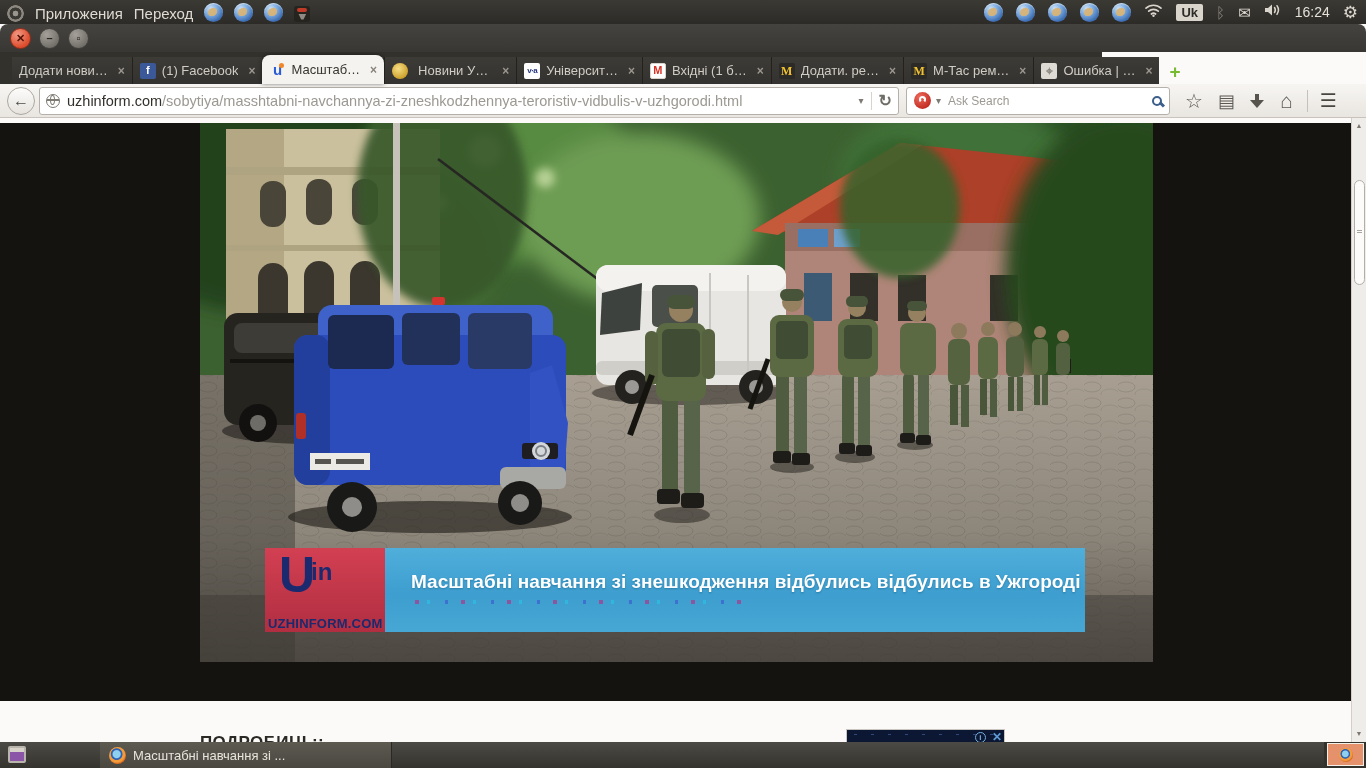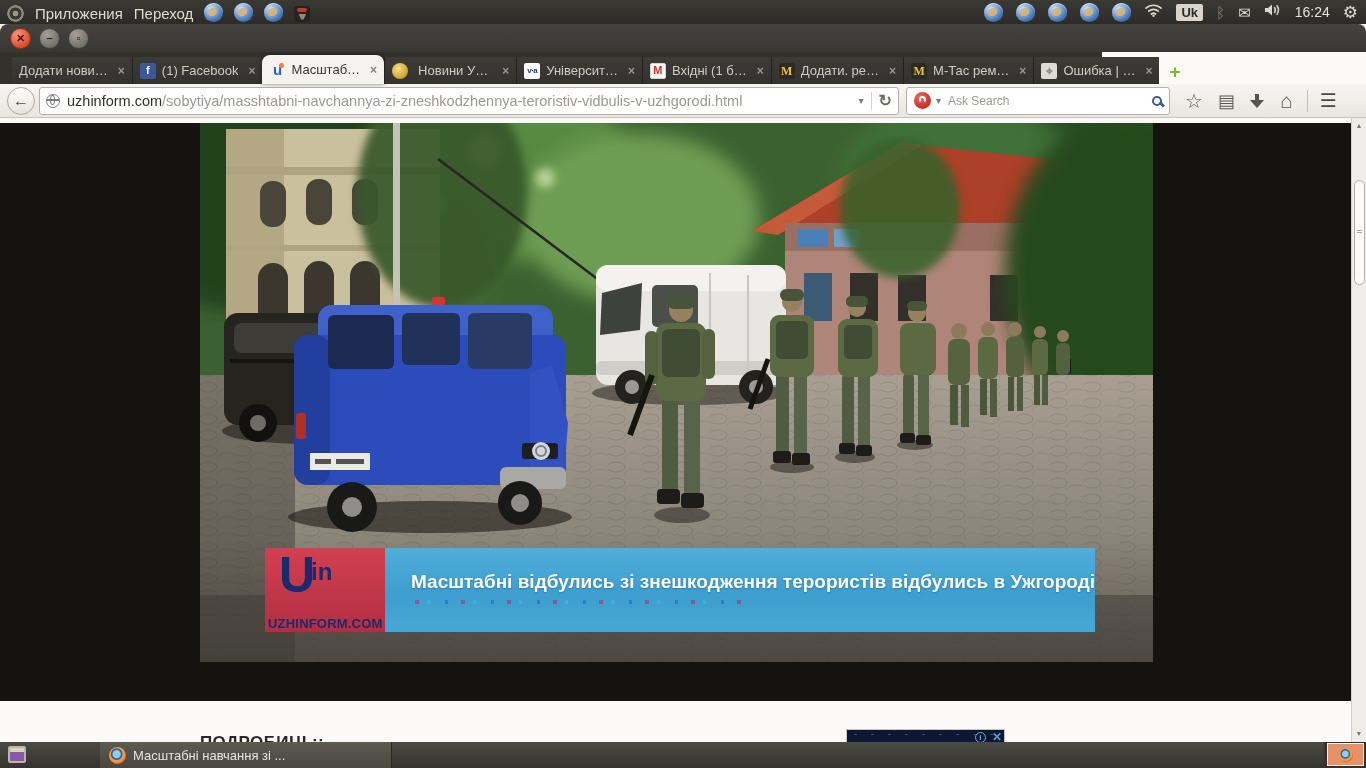--- a/index.html
+++ b/index.html
@@ -473,21 +473,21 @@
 
         <div class="banner">
           <div class="logo-box">
             <div class="logo-letters">
               <span class="logo-main">U</span>
               <span class="logo-sub">in</span>
             </div>
             <div class="logo-site">UZHINFORM.COM</div>
           </div>
           <div class="banner-strip">
-            <span class="banner-title">Масштабні відбулись зі знешкодження терористів відбулись в Ужгороді</span>
+            <span class="banner-title">Масштабні навчання зі знешкодження відбулись відбулись в Ужгороді</span>
             <span class="glitch"></span>
           </div>
         </div>
       </div>
     </div>
 
     <div class="sec-heading">ПОДРОБИЦІ ::</div>
 
     <div class="ad">
       <div class="ad-ctl">

